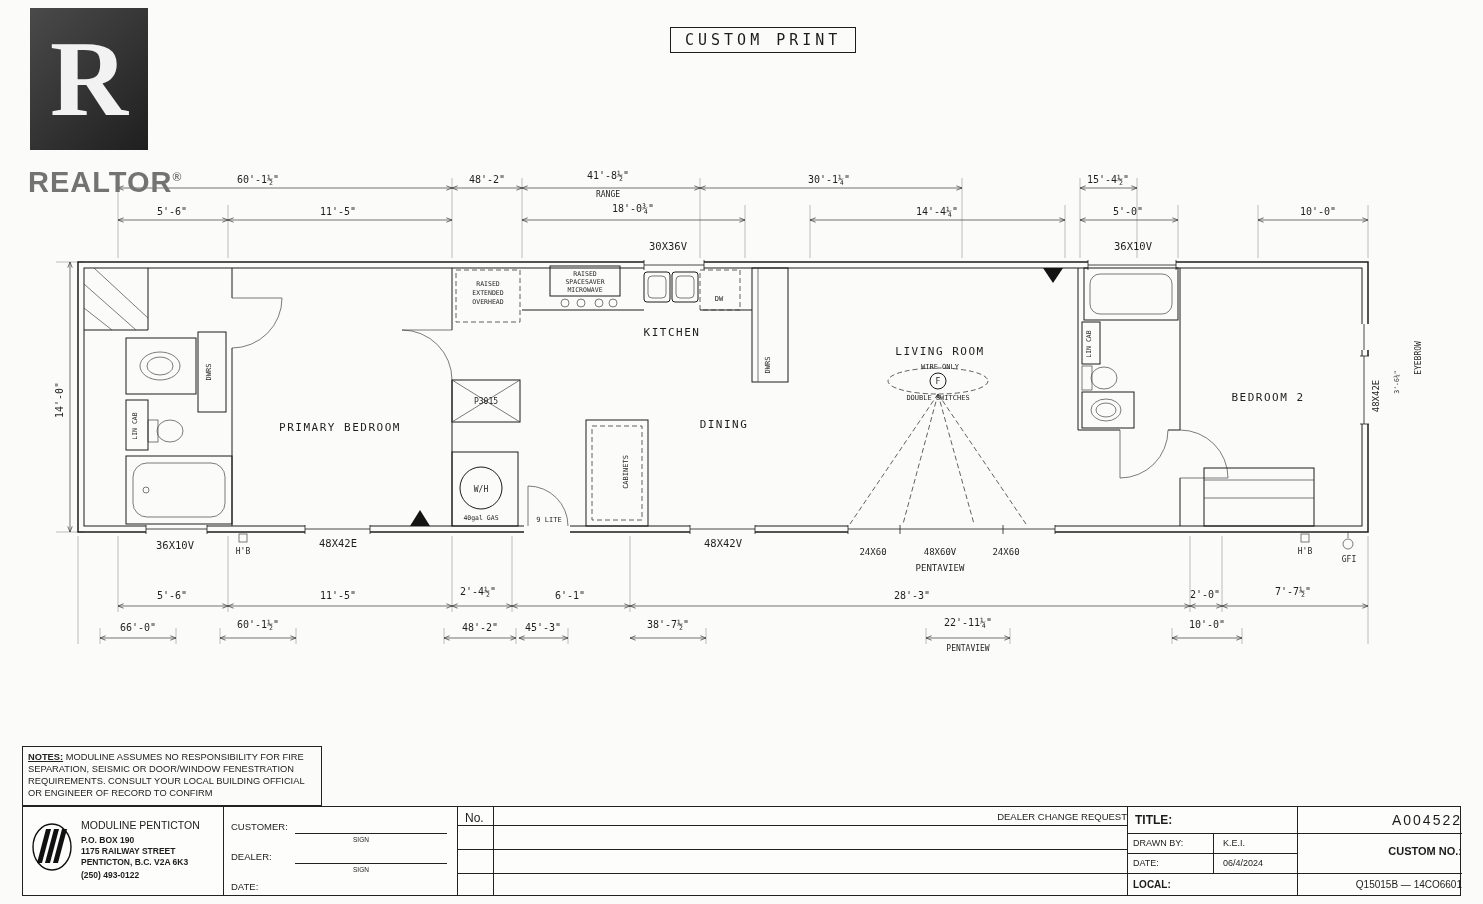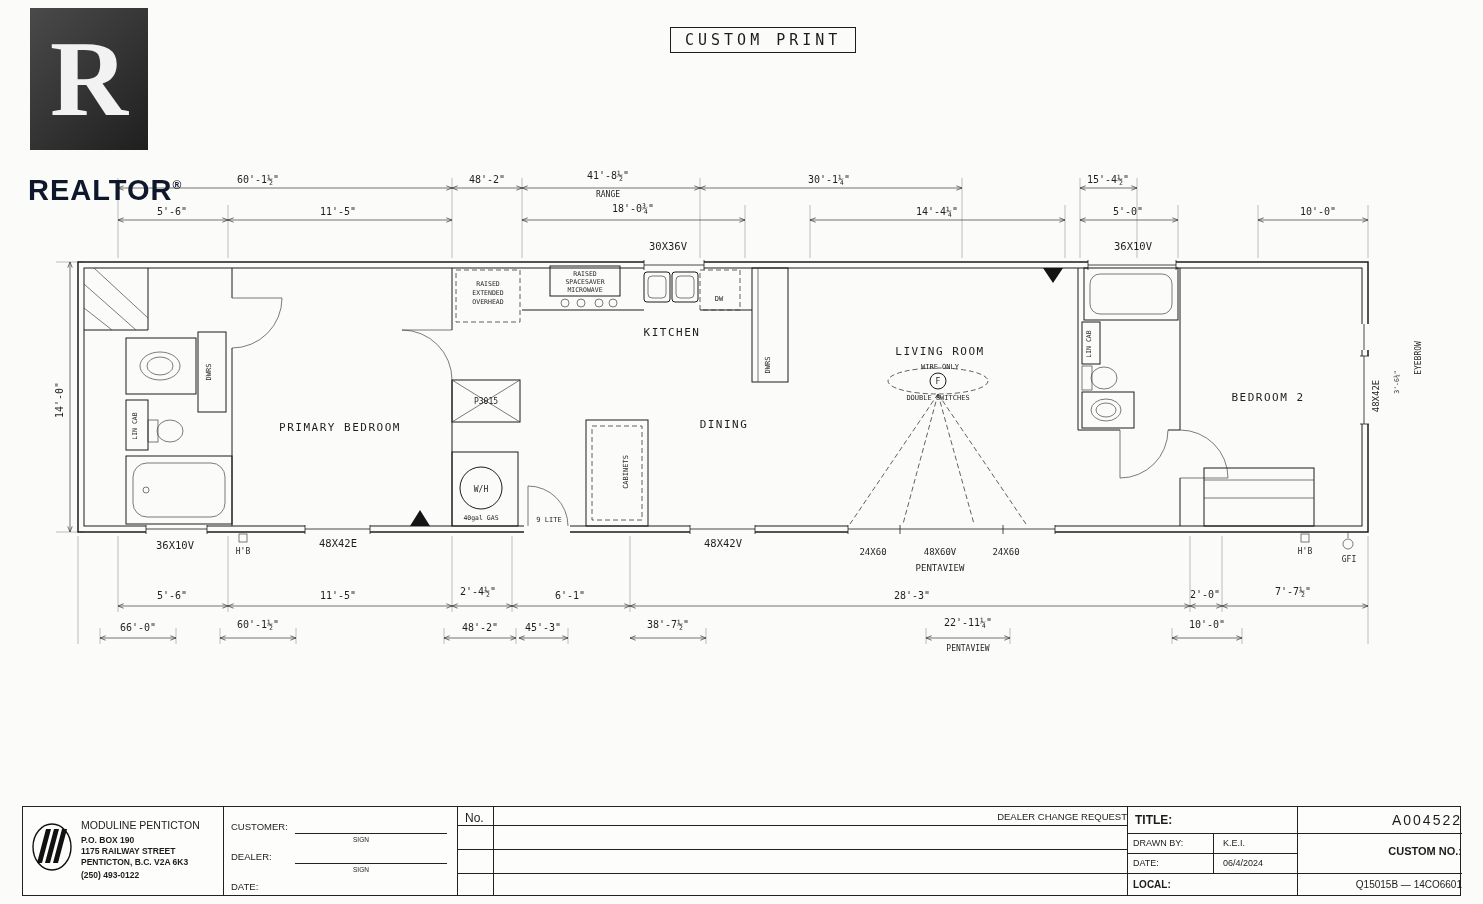--- a/index.html
+++ b/index.html
@@ -19,21 +19,21 @@
   .dash{stroke:#3a3a3a;stroke-width:.8;stroke-dasharray:5 3;fill:none}
   .win{stroke:#1c1c1c;stroke-width:.8}
   .bg{fill:#fbfbfa}
   .fill{fill:#141414}
   
   .custom-print{position:absolute;left:670px;top:27px;border:1.6px solid #1c1c1c;padding:3px 14px;font-family:"DejaVu Sans Mono",monospace;font-size:15px;letter-spacing:4px;background:#fbfbfa;}
   
   .realtor{position:absolute;left:28px;top:8px;width:170px;}
   .realtor-box{width:118px;height:142px;background:linear-gradient(135deg,#4a4a4a,#1f1f1f);margin-left:2px;display:flex;align-items:center;justify-content:center;}
   .realtor-r{font-family:"Liberation Serif",serif;font-weight:bold;font-size:108px;color:#f2f2f2;line-height:1;}
-  .realtor-word{margin-top:24px;font-size:29px;font-weight:bold;color:#0f172a;letter-spacing:1px;white-space:nowrap;}
+  .realtor-word{margin-top:16px;font-size:29px;font-weight:bold;color:#737373;letter-spacing:1px;white-space:nowrap;}
   .realtor-word sup{font-size:12px;}
   
   .notes{position:absolute;left:22px;top:746px;width:300px;height:60px;border:1px solid #222;padding:4px 5px;font-size:9.3px;line-height:1.3;color:#222;background:#fbfbfa;}
   .notes .nl{text-decoration:underline;font-weight:bold;}
   
   .tb{position:absolute;left:22px;top:806px;width:1439px;height:90px;border:1px solid #222;background:#fdfdfc;font-size:10px;}
   .tb .v{position:absolute;top:0;bottom:0;border-left:1px solid #222;}
   .tb .h{position:absolute;border-top:1px solid #222;}
   .tb .t{position:absolute;white-space:nowrap;}
   .tb .sig{position:absolute;border-bottom:1px solid #222;}
@@ -342,20 +342,23 @@
 
 <div class="custom-print">CUSTOM PRINT</div>
 
 <div class="realtor">
   <div class="realtor-box">
     <span class="realtor-r">R</span>
   </div>
   <div class="realtor-word"><span>REALTOR</span><sup>®</sup></div>
 </div>
 
+<div class="notes">
+  <span class="nl">NOTES:</span><span> MODULINE ASSUMES NO RESPONSIBILITY FOR FIRE SEPARATION, SEISMIC OR DOOR/WINDOW FENESTRATION REQUIREMENTS. CONSULT YOUR LOCAL BUILDING OFFICIAL OR ENGINEER OF RECORD TO CONFIRM</span>
+</div>
 
 <div class="tb">
   <div class="v" style="left:200px"></div>
   <div class="v" style="left:434px"></div>
   <div class="v" style="left:1104px"></div>
 
   <svg class="t" style="left:8px;top:12px" width="44" height="62" viewBox="0 0 44 62">
     <ellipse cx="21" cy="28" rx="19" ry="23" fill="none" stroke="#111" stroke-width="1.4"></ellipse>
     <polygon points="6,44 15,10 20,10 11,44" fill="#111"></polygon>
     <polygon points="14,44 23,10 28,10 19,44" fill="#111"></polygon>

